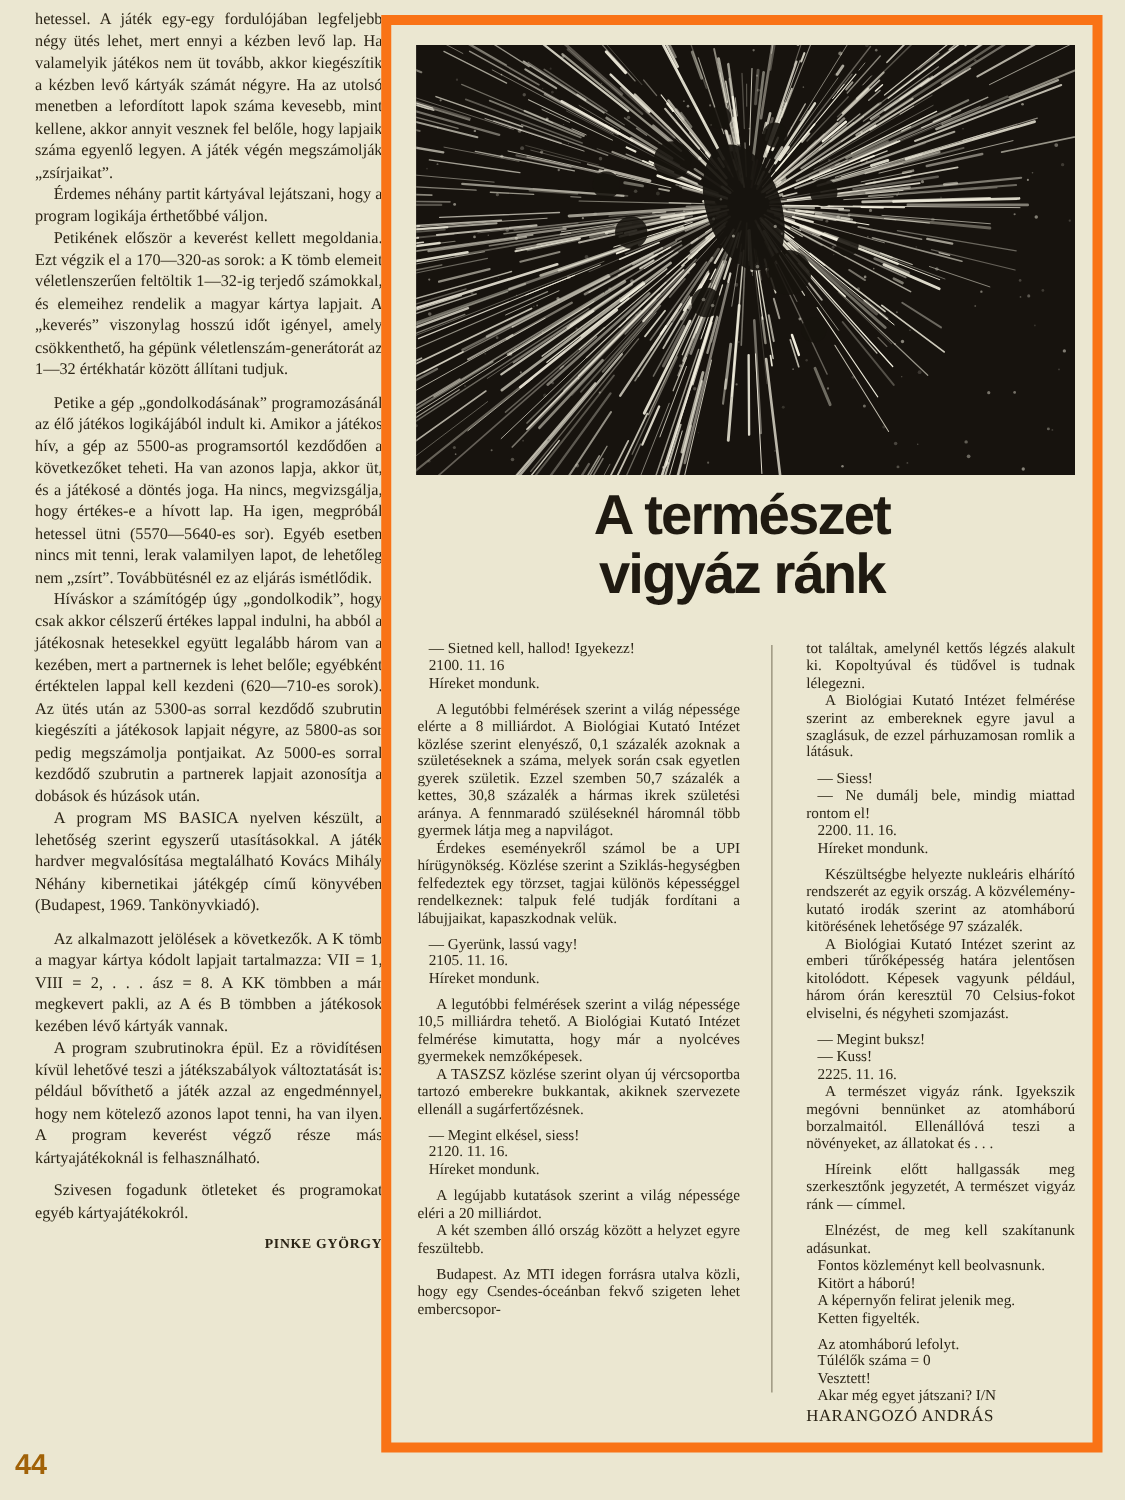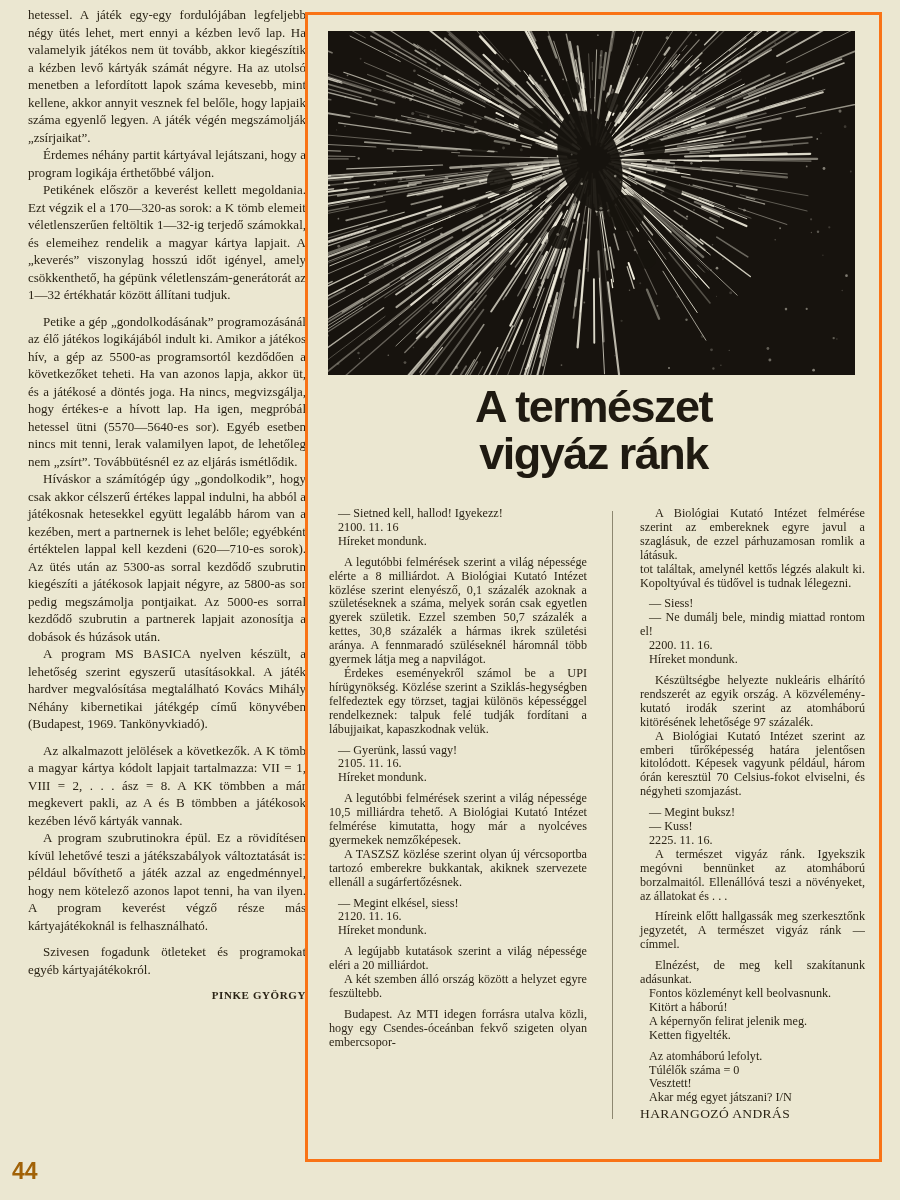--- a/index.html
+++ b/index.html
@@ -20,21 +20,21 @@
   p.dind{text-indent:9px;}
   .block.gap{margin-top:7px;}
   .left-col .block.gap{margin-top:9px;}
   p.by{
     text-align:right;text-indent:0;font-weight:bold;
     font-size:11px;letter-spacing:.6px;margin-top:9px;
   }
   
   .feature-box{
     position:absolute;left:305px;top:12px;width:577px;height:1150px;
-    border:3px solid #f97316;box-sizing:border-box;background:#ebe7d1;
+    border:8px solid #f97316;box-sizing:border-box;background:#ebe7d1;
   }
   .photo-wrap{
     position:absolute;left:20px;top:16px;width:527px;height:344px;
     background:#17130e;
   }
   .photo-wrap svg{display:block;width:100%;height:100%;}
   .feature-title{
     position:absolute;top:368px;left:0;right:0;text-align:center;
     font-family:"Liberation Sans", sans-serif;font-weight:bold;
     font-size:45px;line-height:47px;letter-spacing:-1.5px;color:#1f1a11;
@@ -980,30 +980,30 @@
           <p class="dind">2120. 11. 16.</p>
           <p class="dind">Híreket mondunk.</p>
         </div>
         <div class="block gap">
           <p class="ind">A legújabb kutatások szerint a világ népessége eléri a 20 milliárdot.</p>
         </div>
         <div class="block">
           <p class="ind">A két szemben álló ország között a helyzet egyre feszültebb.</p>
         </div>
         <div class="block gap">
-          <p class="ind">Budapest. Az MTI idegen forrásra utalva közli, hogy egy Csendes-óceánban fekvő szigeten olyan embercsopor-</p>
+          <p class="ind">Budapest. Az MTI idegen forrásra utalva közli, hogy egy Csendes-óceánban fekvő szigeten lehet embercsopor-</p>
         </div>
       </div>
     <div class="vdivider"></div>
     <div class="col col2" id="col2">
         <div class="block">
+          <p class="noind">tot találtak, amelynél kettős légzés alakult ki. Kopoltyúval és tüdővel is tudnak lélegezni.</p>
+        </div>
+        <div class="block">
           <p class="ind">A Biológiai Kutató Intézet felmérése szerint az embereknek egyre javul a szaglásuk, de ezzel párhuzamosan romlik a látásuk.</p>
-        </div>
-        <div class="block">
-          <p class="noind">tot találtak, amelynél kettős légzés alakult ki. Kopoltyúval és tüdővel is tudnak lélegezni.</p>
         </div>
         <div class="block gap">
           <p class="dind">— Siess!</p>
           <p class="dind">— Ne dumálj bele, mindig miattad rontom el!</p>
           <p class="dind">2200. 11. 16.</p>
           <p class="dind">Híreket mondunk.</p>
         </div>
         <div class="block gap">
           <p class="ind">Készültségbe helyezte nukleáris elhárító rendszerét az egyik ország. A közvélemény-kutató irodák szerint az atomháború kitörésének lehetősége 97 százalék.</p>
         </div>

